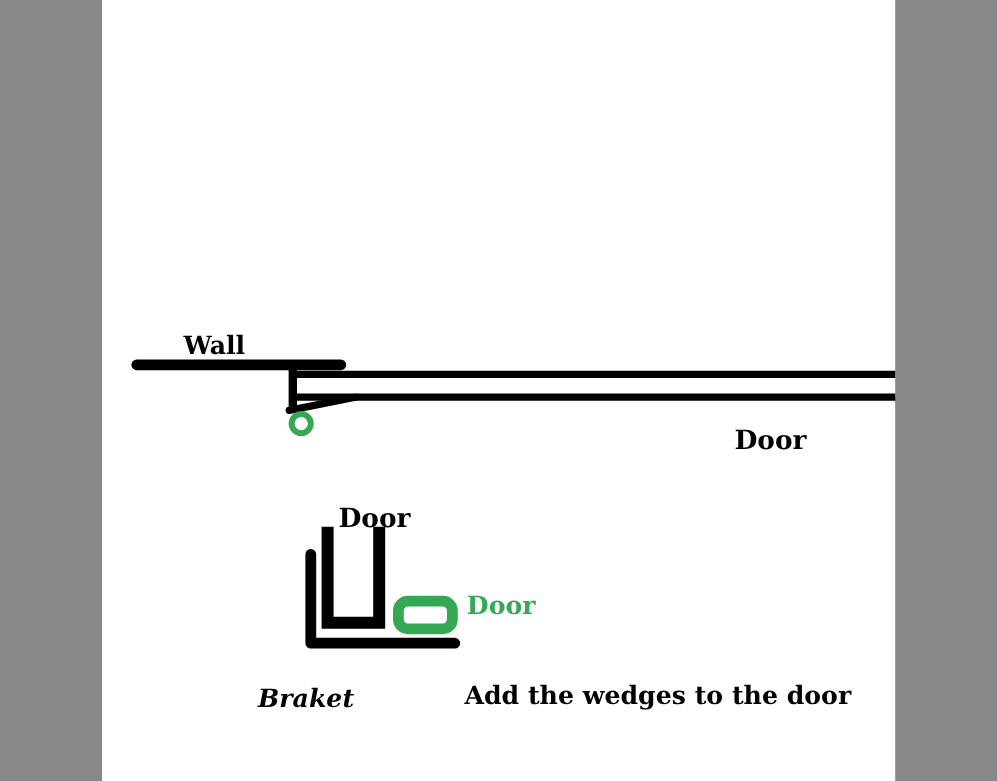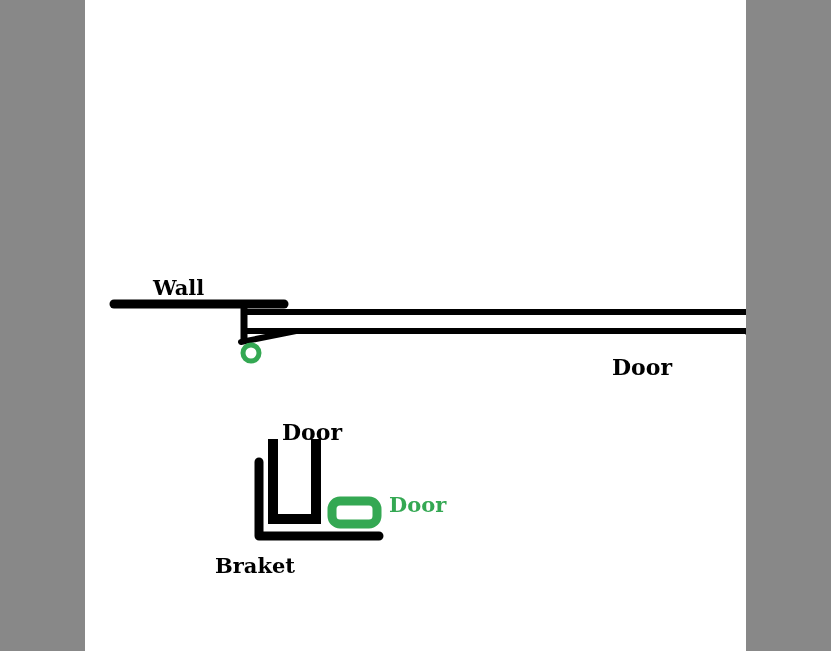--- a/index.html
+++ b/index.html
@@ -69,16 +69,17 @@
 
   <div class="label fs22" style="left:527px;top:355px;">Door</div>
 
   <div class="note" style="left:107px;top:364px;">
   </div>
 
   <div class="label fs22" style="left:197px;top:420px;">Door</div>
 
   <div class="label green fs21" style="left:304px;top:493px;">Door</div>
 
-  <div class="label fs21" style="left:130px;top:554px;">Braket</div>
+  <div class="label fs21" style="left:130px;top:570px;font-style:italic;">Braket</div>
 
+  <div class="label fs21" style="left:302px;top:568px;">Add the wedges to the door</div>
 
 </div>
 
 </body></html>

